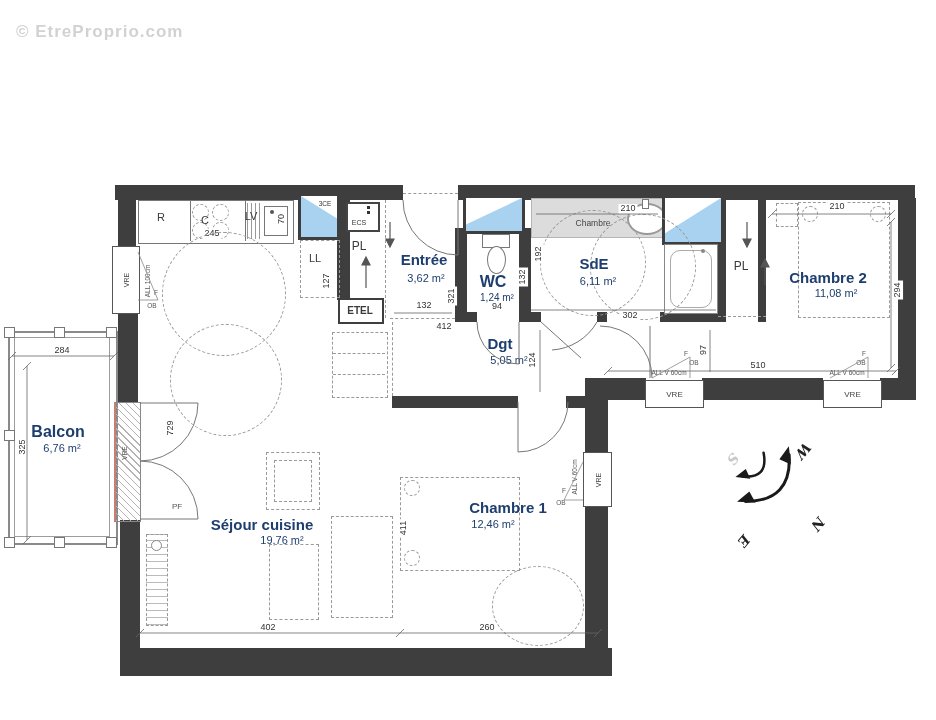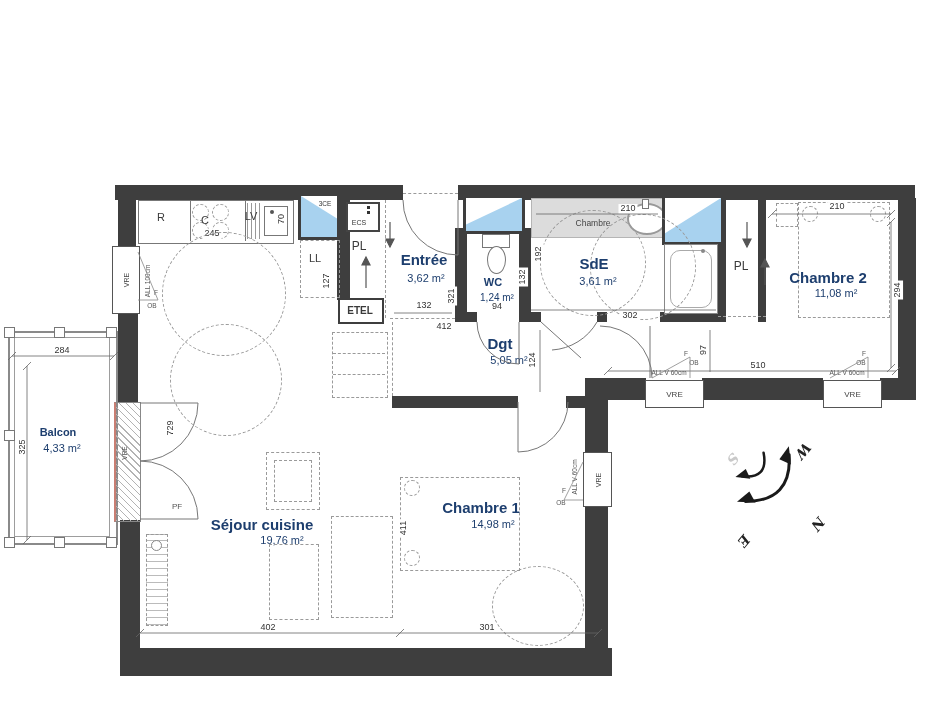--- a/index.html
+++ b/index.html
@@ -4,21 +4,21 @@
 <style>
   html,body{margin:0;padding:0;background:#fff;}
   #plan{position:relative;width:936px;height:720px;background:#fff;overflow:hidden;
         font-family:"Liberation Sans",sans-serif;}
   .wall{position:absolute;background:#3e3e3e;}
   .abs{position:absolute;}
   .watermark{position:absolute;left:16px;top:22px;font-size:17px;font-weight:bold;
              color:#d2d2d2;letter-spacing:1px;}
   .room-name{position:absolute;color:#1d3e6e;font-weight:bold;font-size:15px;
              white-space:nowrap;transform:translate(-50%,-50%);}
-  .room-name.sm{font-size:11px;}
+  .room-name.sm{font-size:16px;}
   .room-area{position:absolute;color:#1d3e6e;font-size:11px;white-space:nowrap;
              transform:translate(-50%,-50%);}
   .dim{position:absolute;font-size:9px;color:#333;white-space:nowrap;background:#fff;
        padding:0 2px;line-height:1.1;transform:translate(-50%,-50%);}
   .dim.v{transform:translate(-50%,-50%) rotate(-90deg);}
   .tag{position:absolute;font-size:11px;color:#3a3a3a;white-space:nowrap;
        transform:translate(-50%,-50%);}
   .tiny{position:absolute;font-size:6.5px;color:#555;white-space:nowrap;
         transform:translate(-50%,-50%);background:transparent;}
   .tiny.v{transform:translate(-50%,-50%) rotate(-90deg);}
@@ -44,20 +44,21 @@
   .counter-div{position:absolute;width:1px;background:#777;}
   .compass-letter{position:absolute;font-family:"DejaVu Serif",serif;font-style:italic;
                   font-weight:bold;font-size:14px;color:#222;transform:translate(-50%,-50%) rotate(130deg);}
   svg.overlay{position:absolute;left:0;top:0;pointer-events:none;}
 </style>
 </head>
 <body>
 
 <div id="plan">
 
+  <div class="watermark">© EtreProprio.com</div>
 
   <div class="wall" style="left:115px;top:185px;width:288px;height:15px"></div>
   <div class="wall" style="left:458px;top:185px;width:457px;height:15px"></div>
   <div class="wall" style="left:118px;top:198px;width:18px;height:48px"></div>
   <div class="wall" style="left:118px;top:312px;width:20px;height:90px"></div>
   <div class="wall" style="left:120px;top:520px;width:20px;height:130px"></div>
   <div class="wall" style="left:120px;top:648px;width:492px;height:28px"></div>
   <div class="wall" style="left:585px;top:378px;width:23px;height:74px"></div>
   <div class="wall" style="left:585px;top:505px;width:23px;height:145px"></div>
   <div class="wall" style="left:392px;top:396px;width:126px;height:12px"></div>
@@ -80,21 +81,21 @@
   <div class="rail" style="left:8px;top:331px;width:106px;height:210px"></div>
   <div class="rail-in" style="left:14px;top:337px;width:94px;height:198px"></div>
   <div class="post" style="left:4px;top:327px"></div>
   <div class="post" style="left:4px;top:430px"></div>
   <div class="post" style="left:4px;top:537px"></div>
   <div class="post" style="left:54px;top:327px"></div>
   <div class="post" style="left:54px;top:537px"></div>
   <div class="post" style="left:106px;top:327px"></div>
   <div class="post" style="left:106px;top:537px"></div>
   <div class="room-name sm" style="left:58px;top:432px">Balcon</div>
-  <div class="room-area" style="left:62px;top:448px">4,33 m²</div>
+  <div class="room-area" style="left:62px;top:448px">6,76 m²</div>
 
   <div class="hatch" style="left:114px;top:402px;width:24px;height:118px"></div>
   <div class="tiny v" style="left:124px;top:453px">VRE</div>
   <div class="dim v" style="left:171px;top:428px">729</div>
   <div class="tiny" style="left:177px;top:506px;font-size:8px">PF</div>
 
   <div class="win" style="left:112px;top:246px;width:26px;height:66px">
     <span class="wlbl v">VRE</span>
   </div>
   <div class="tiny v" style="left:147px;top:281px">ALL 100cm</div>
@@ -158,21 +159,21 @@
   <div class="abs" style="left:642px;top:199px;width:5px;height:8px;border:1px solid #777;background:#fff"></div>
   <div class="glass" style="left:662px;top:195px;width:56px;height:44px">
     <div class="white-tri" style="clip-path:polygon(0 0,100% 0,0 80%)"></div>
   </div>
   <div class="fixture" style="left:664px;top:244px;width:52px;height:68px;border-color:#888"></div>
   <div class="abs" style="left:670px;top:250px;width:40px;height:56px;border:1px solid #aaa;border-radius:10px"></div>
   <div class="abs" style="left:701px;top:249px;width:4px;height:4px;background:#888;border-radius:50%"></div>
   <div class="dash circle" style="left:540px;top:210px;width:104px;height:104px"></div>
   <div class="dash circle" style="left:590px;top:214px;width:104px;height:104px"></div>
   <div class="room-name" style="left:594px;top:263px">SdE</div>
-  <div class="room-area" style="left:598px;top:281px">3,61 m²</div>
+  <div class="room-area" style="left:598px;top:281px">6,11 m²</div>
   <div class="dim" style="left:628px;top:209px">210</div>
   <div class="dim v" style="left:539px;top:254px">192</div>
   <div class="dim" style="left:630px;top:316px">302</div>
 
   <div class="tag" style="left:741px;top:266px;font-size:12px">PL</div>
   <div class="dashline-h" style="left:718px;top:316px;width:48px"></div>
 
   <div class="room-name" style="left:500px;top:343px">Dgt</div>
   <div class="room-area" style="left:509px;top:360px">5,05 m²</div>
   <div class="dim" style="left:444px;top:327px">412</div>
@@ -191,24 +192,24 @@
   <div class="dash" style="left:331px;top:516px;width:60px;height:100px"></div>
   <div class="dash" style="left:269px;top:544px;width:48px;height:74px"></div>
   <div class="abs stripes-h" style="left:146px;top:534px;width:20px;height:90px;border:1px dashed #999"></div>
   <div class="abs" style="left:151px;top:540px;width:9px;height:9px;border:1px solid #888;border-radius:50%;background:#fff"></div>
   <div class="dim" style="left:268px;top:628px">402</div>
 
   <div class="dash" style="left:400px;top:477px;width:118px;height:92px"></div>
   <div class="dash circle" style="left:404px;top:480px;width:14px;height:14px"></div>
   <div class="dash circle" style="left:404px;top:550px;width:14px;height:14px"></div>
   <div class="dash circle" style="left:492px;top:566px;width:90px;height:78px"></div>
-  <div class="room-name" style="left:481px;top:507px">Chambre 1</div>
-  <div class="room-area" style="left:493px;top:524px">14,98 m²</div>
+  <div class="room-name" style="left:508px;top:507px">Chambre 1</div>
+  <div class="room-area" style="left:493px;top:524px">12,46 m²</div>
   <div class="dim v" style="left:404px;top:528px">411</div>
-  <div class="dim" style="left:487px;top:628px">301</div>
+  <div class="dim" style="left:487px;top:628px">260</div>
   <div class="win" style="left:583px;top:452px;width:27px;height:53px">
     <span class="wlbl v">VRE</span>
   </div>
   <div class="tiny v" style="left:574px;top:477px">ALL V 60cm</div>
   <div class="tiny" style="left:564px;top:490px">F</div>
   <div class="tiny" style="left:561px;top:502px">OB</div>
 
   <div class="dash" style="left:798px;top:202px;width:90px;height:114px"></div>
   <div class="dash circle" style="left:802px;top:206px;width:14px;height:14px"></div>
   <div class="dash circle" style="left:870px;top:206px;width:14px;height:14px"></div>

